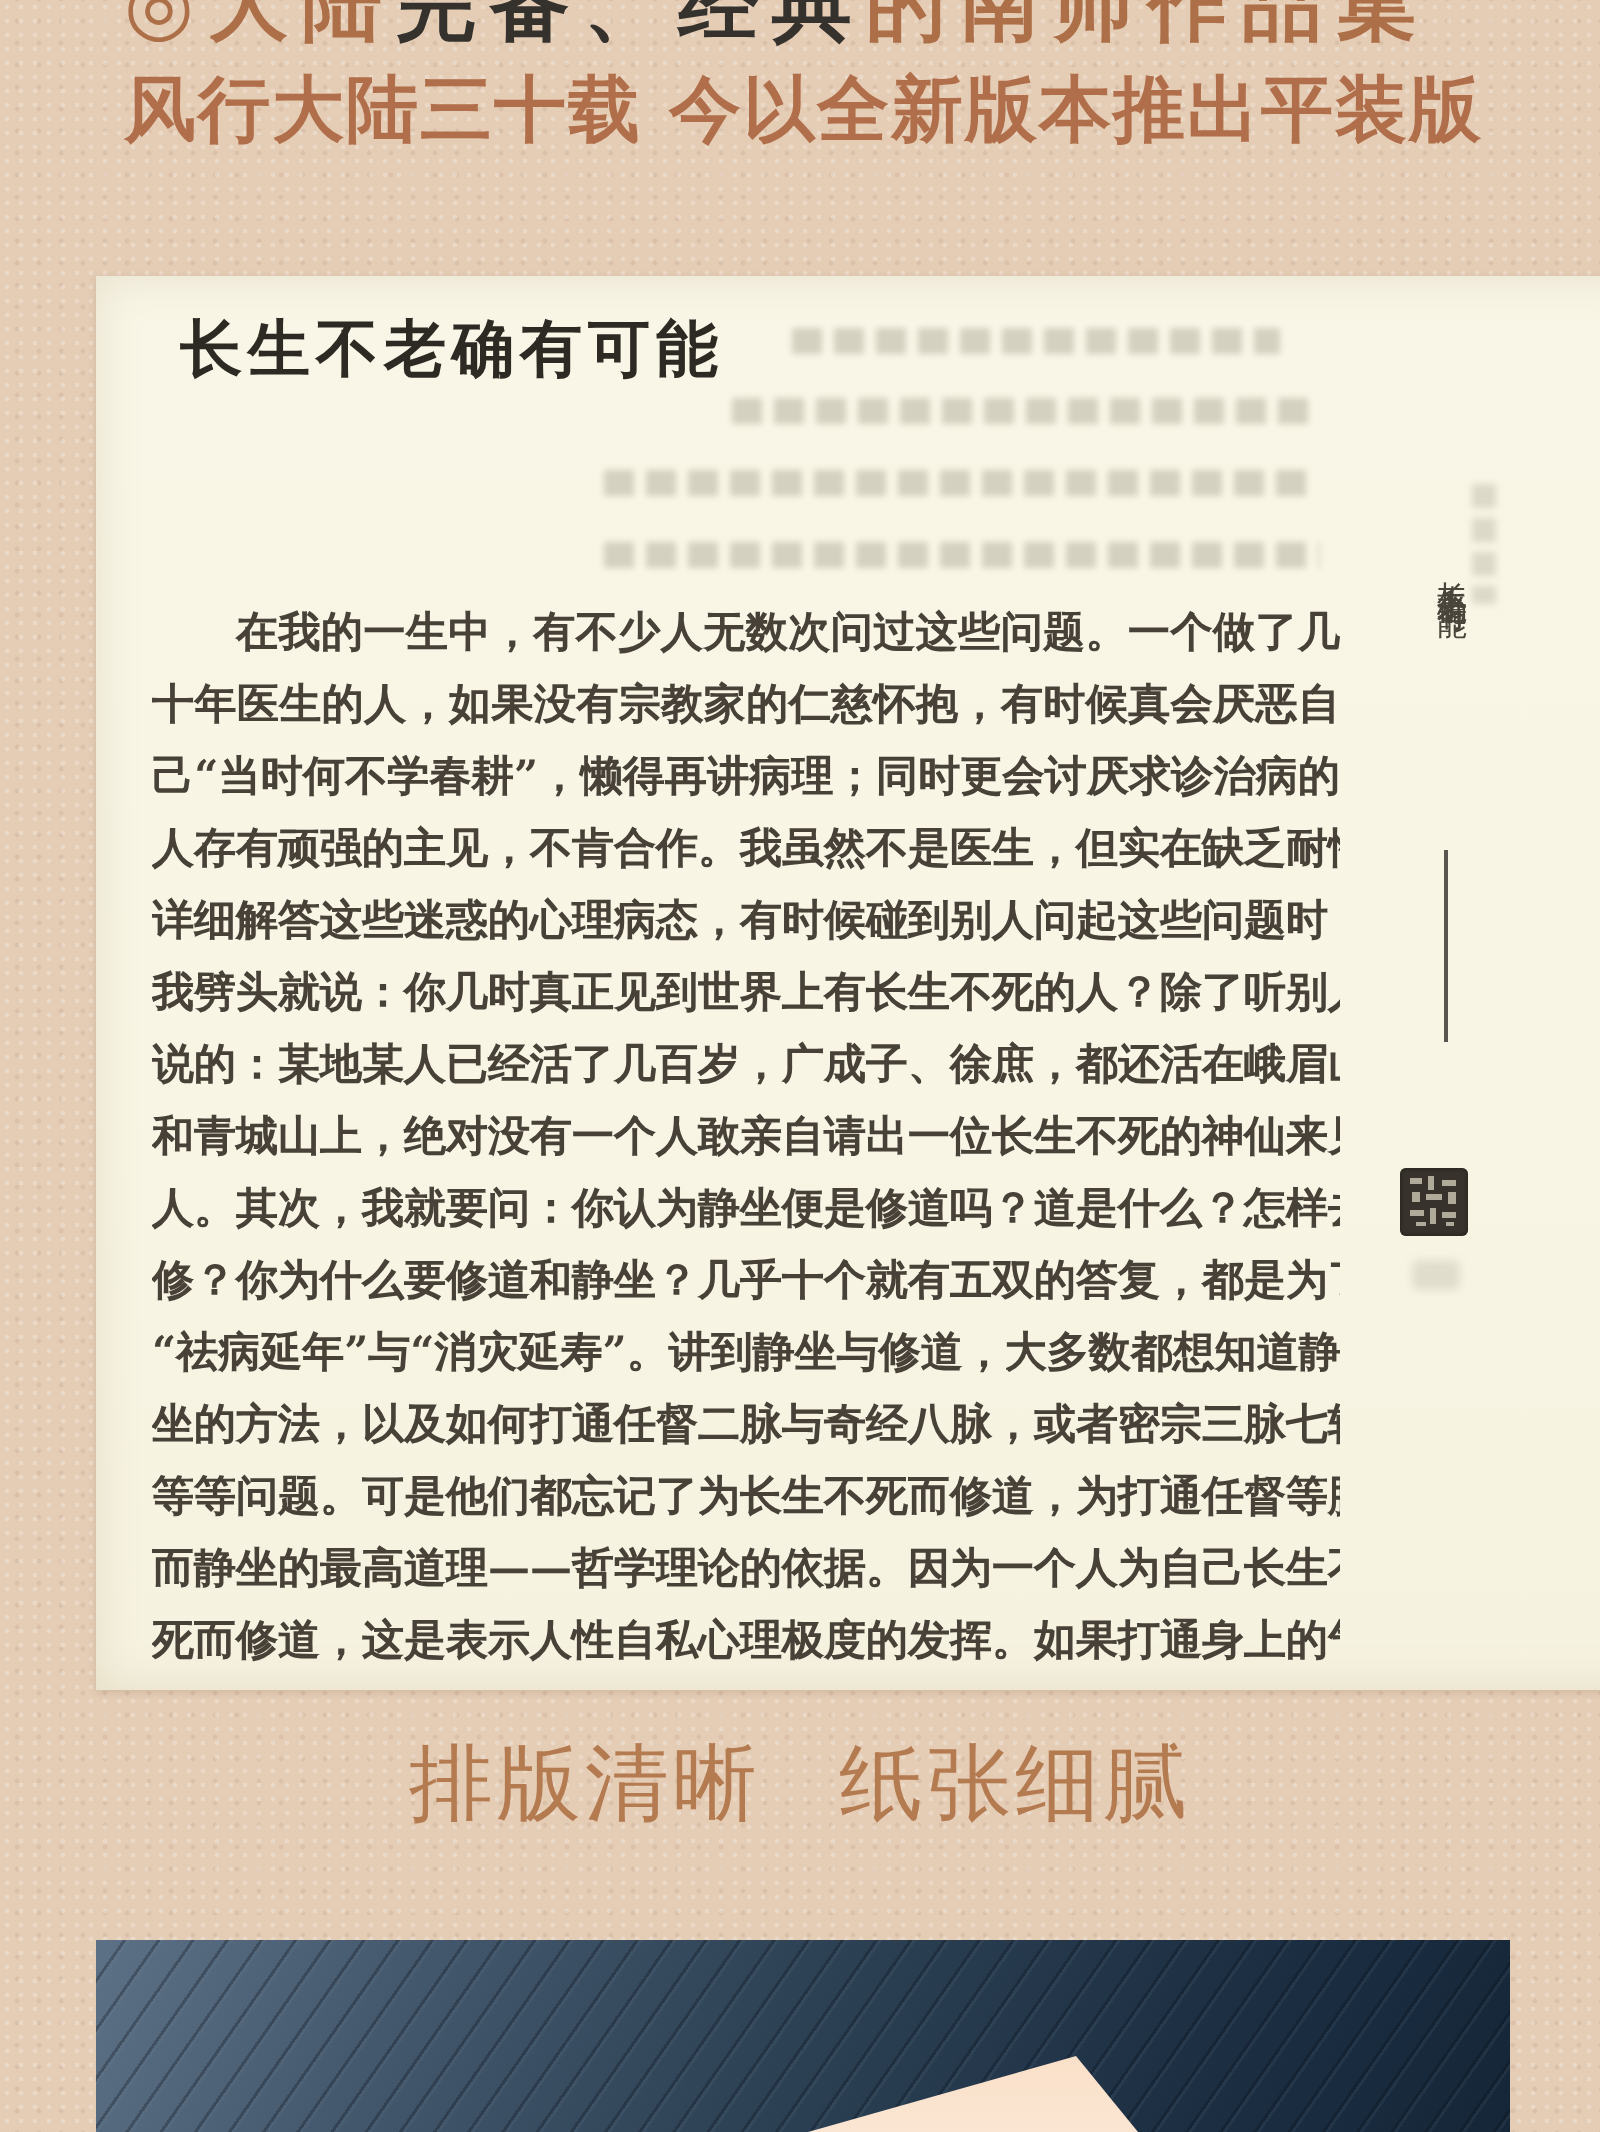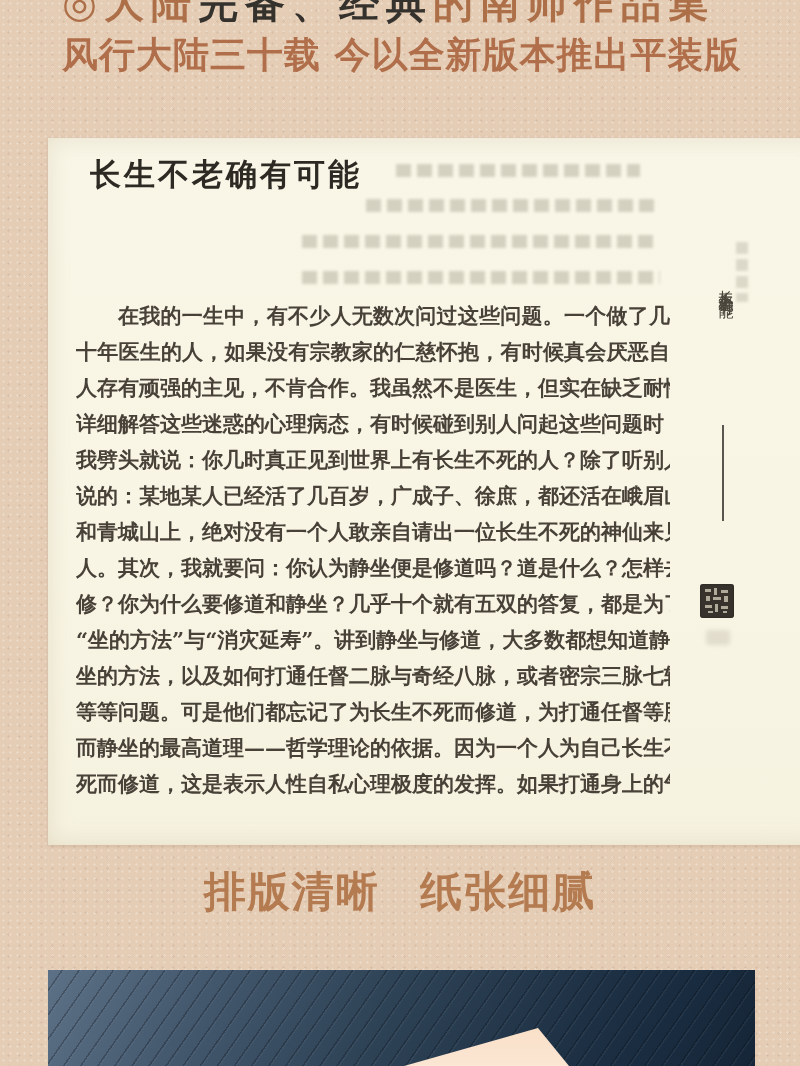--- a/index.html
+++ b/index.html
@@ -86,21 +86,21 @@
   .ghost-v{
     left:688px;top:104px;width:12px;height:60px;
     filter:blur(1.8px);opacity:.25;
     background:repeating-linear-gradient(180deg,#8a8472 0 12px, transparent 12px 17px);
   }
 
   
   .caption{
     left:0;top:864px;width:800px;text-align:center;
     font-family:"DejaVu Serif","Liberation Serif",serif;
-    font-size:42px;font-weight:bold;letter-spacing:2px;word-spacing:24px;
+    font-size:42px;font-weight:normal;letter-spacing:2px;word-spacing:24px;
     color:#b47a50;
   }
 
   
   .bottom-photo{
     left:48px;top:970px;width:707px;height:96px;overflow:hidden;
     background:
       repeating-linear-gradient(125deg, rgba(10,18,28,0) 0 11px, rgba(8,14,22,.28) 11px 12.5px, rgba(120,140,160,.10) 12.5px 14px),
       linear-gradient(115deg,#5d7186 0%,#44586d 22%,#2e4256 48%,#1d3044 75%,#152638 100%);
   }
@@ -125,28 +125,29 @@
   <div class="abs ghost g2"></div>
   <div class="abs ghost g3"></div>
   <div class="abs ghost g4"></div>
   <div class="abs ghost-v"></div>
 
   <div class="abs chapter-title">长生不老确有可能</div>
 
   <div class="abs body-text">
       <div>在我的一生中，有不少人无数次问过这些问题。一个做了几</div>
       <div>十年医生的人，如果没有宗教家的仁慈怀抱，有时候真会厌恶自</div>
+      <div>己“当时何不学春耕”，懒得再讲病理；同时更会讨厌求诊治病的</div>
       <div>人存有顽强的主见，不肯合作。我虽然不是医生，但实在缺乏耐性</div>
       <div>详细解答这些迷惑的心理病态，有时候碰到别人问起这些问题时，</div>
       <div>我劈头就说：你几时真正见到世界上有长生不死的人？除了听别人</div>
       <div>说的：某地某人已经活了几百岁，广成子、徐庶，都还活在峨眉山</div>
       <div>和青城山上，绝对没有一个人敢亲自请出一位长生不死的神仙来见</div>
       <div>人。其次，我就要问：你认为静坐便是修道吗？道是什么？怎样去</div>
       <div>修？你为什么要修道和静坐？几乎十个就有五双的答复，都是为了</div>
-      <div>“坐的方法”与“消灾延寿”。讲到静坐与修道，大多数都想知道静</div>
+      <div>“祛病延年”与“消灾延寿”。讲到静坐与修道，大多数都想知道静</div>
       <div>坐的方法，以及如何打通任督二脉与奇经八脉，或者密宗三脉七轮</div>
       <div>等等问题。可是他们都忘记了为长生不死而修道，为打通任督等脉</div>
       <div>而静坐的最高道理——哲学理论的依据。因为一个人为自己长生不</div>
       <div>死而修道，这是表示人性自私心理极度的发挥。如果打通身上的气</div>
     </div>
 
   <div class="abs margin-title">长生不老确有可能</div>
   <div class="abs margin-rule"></div>
 
   <div class="abs seal">

